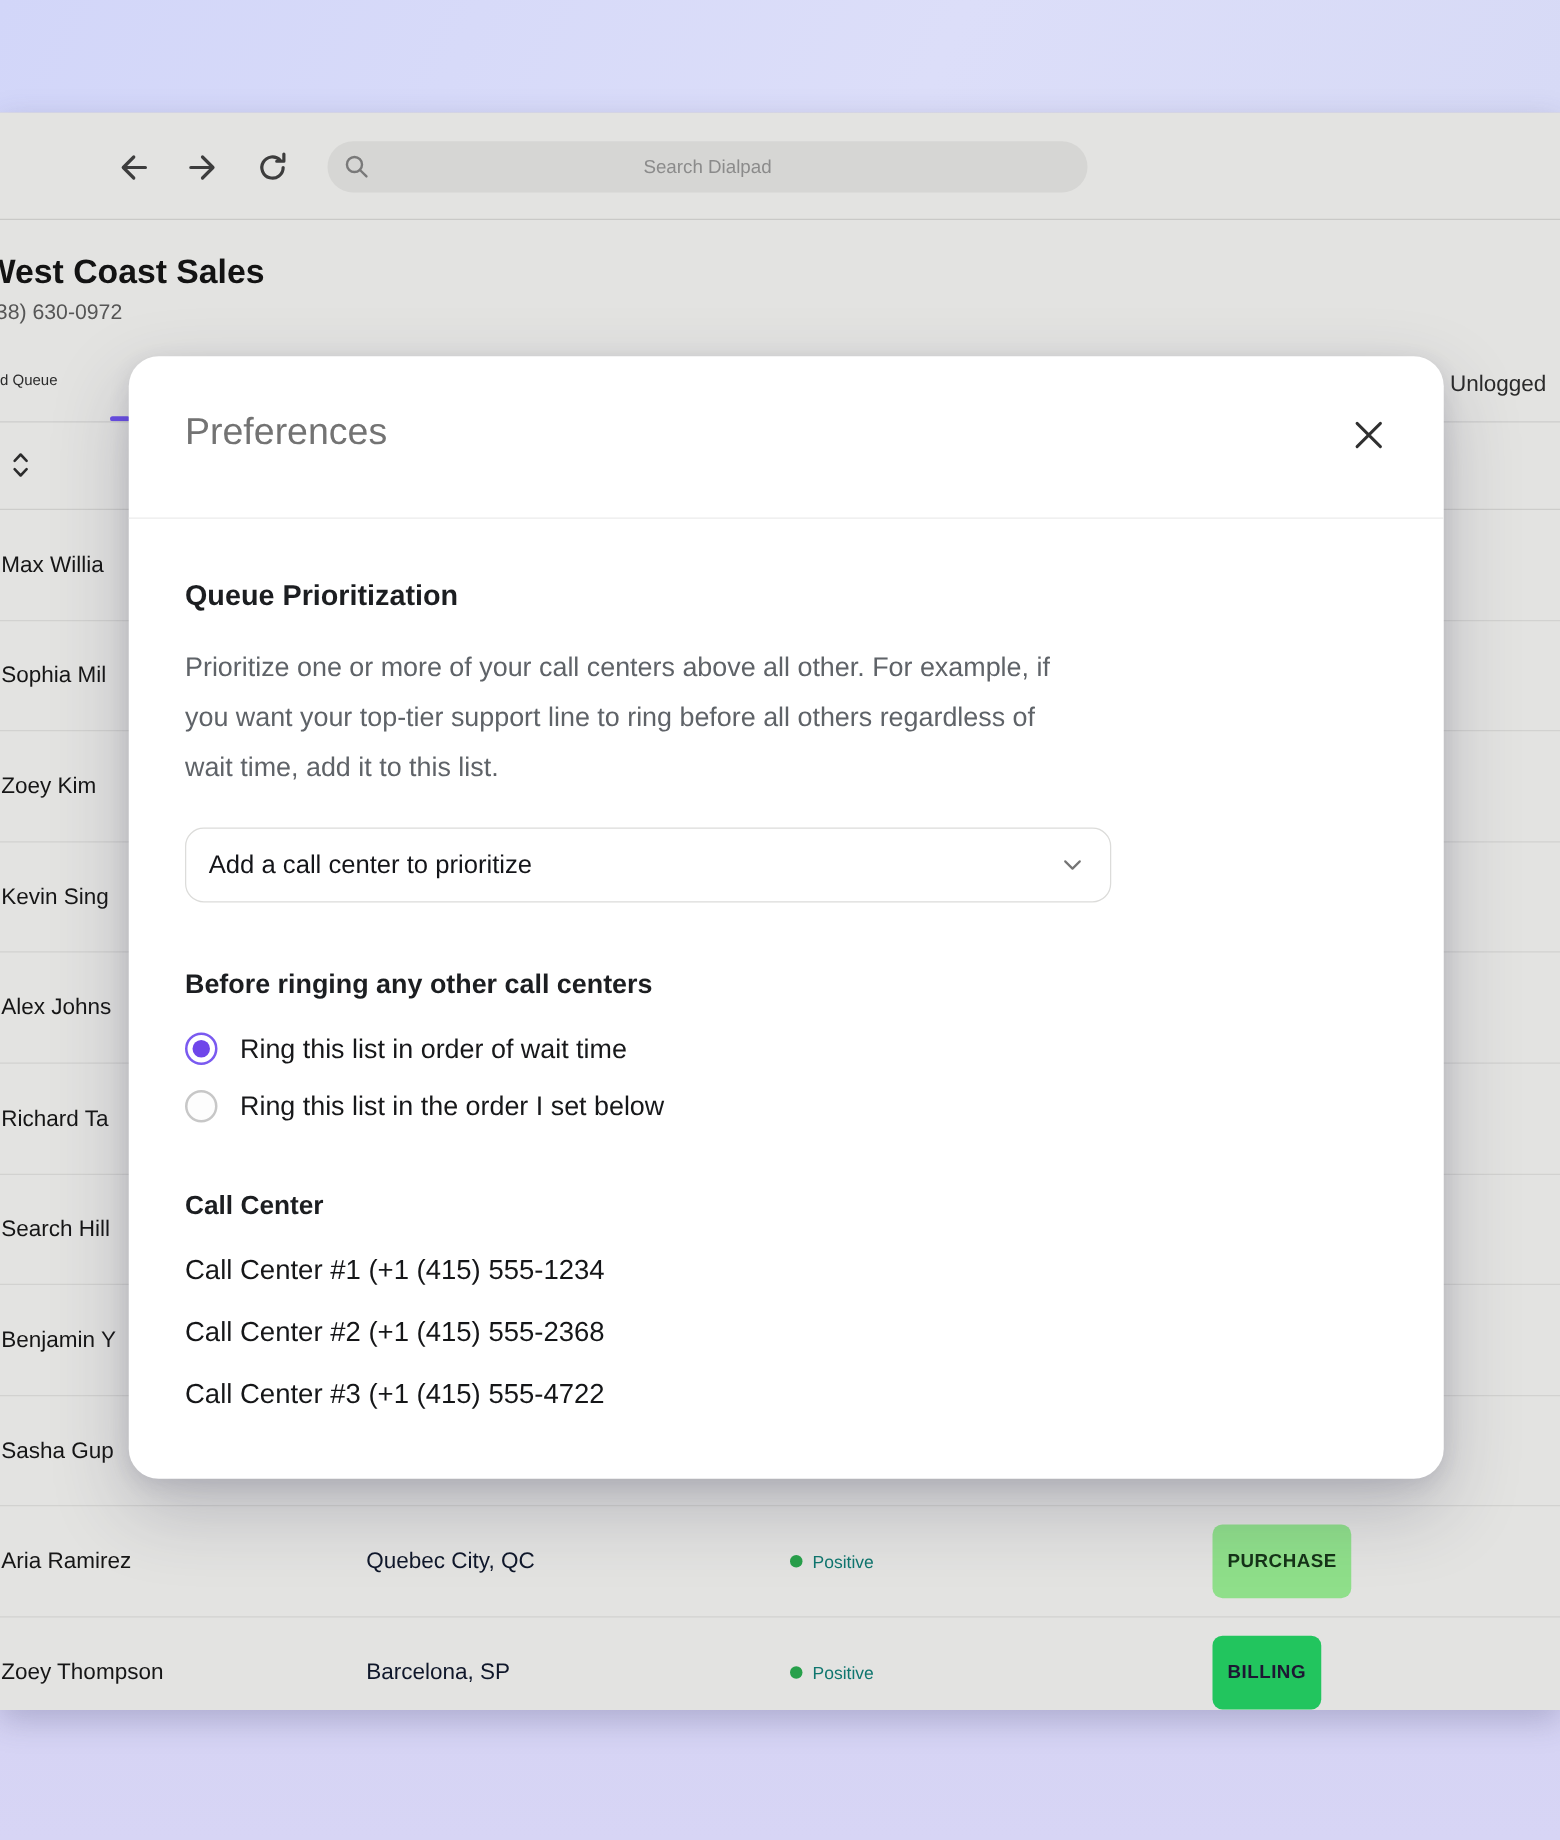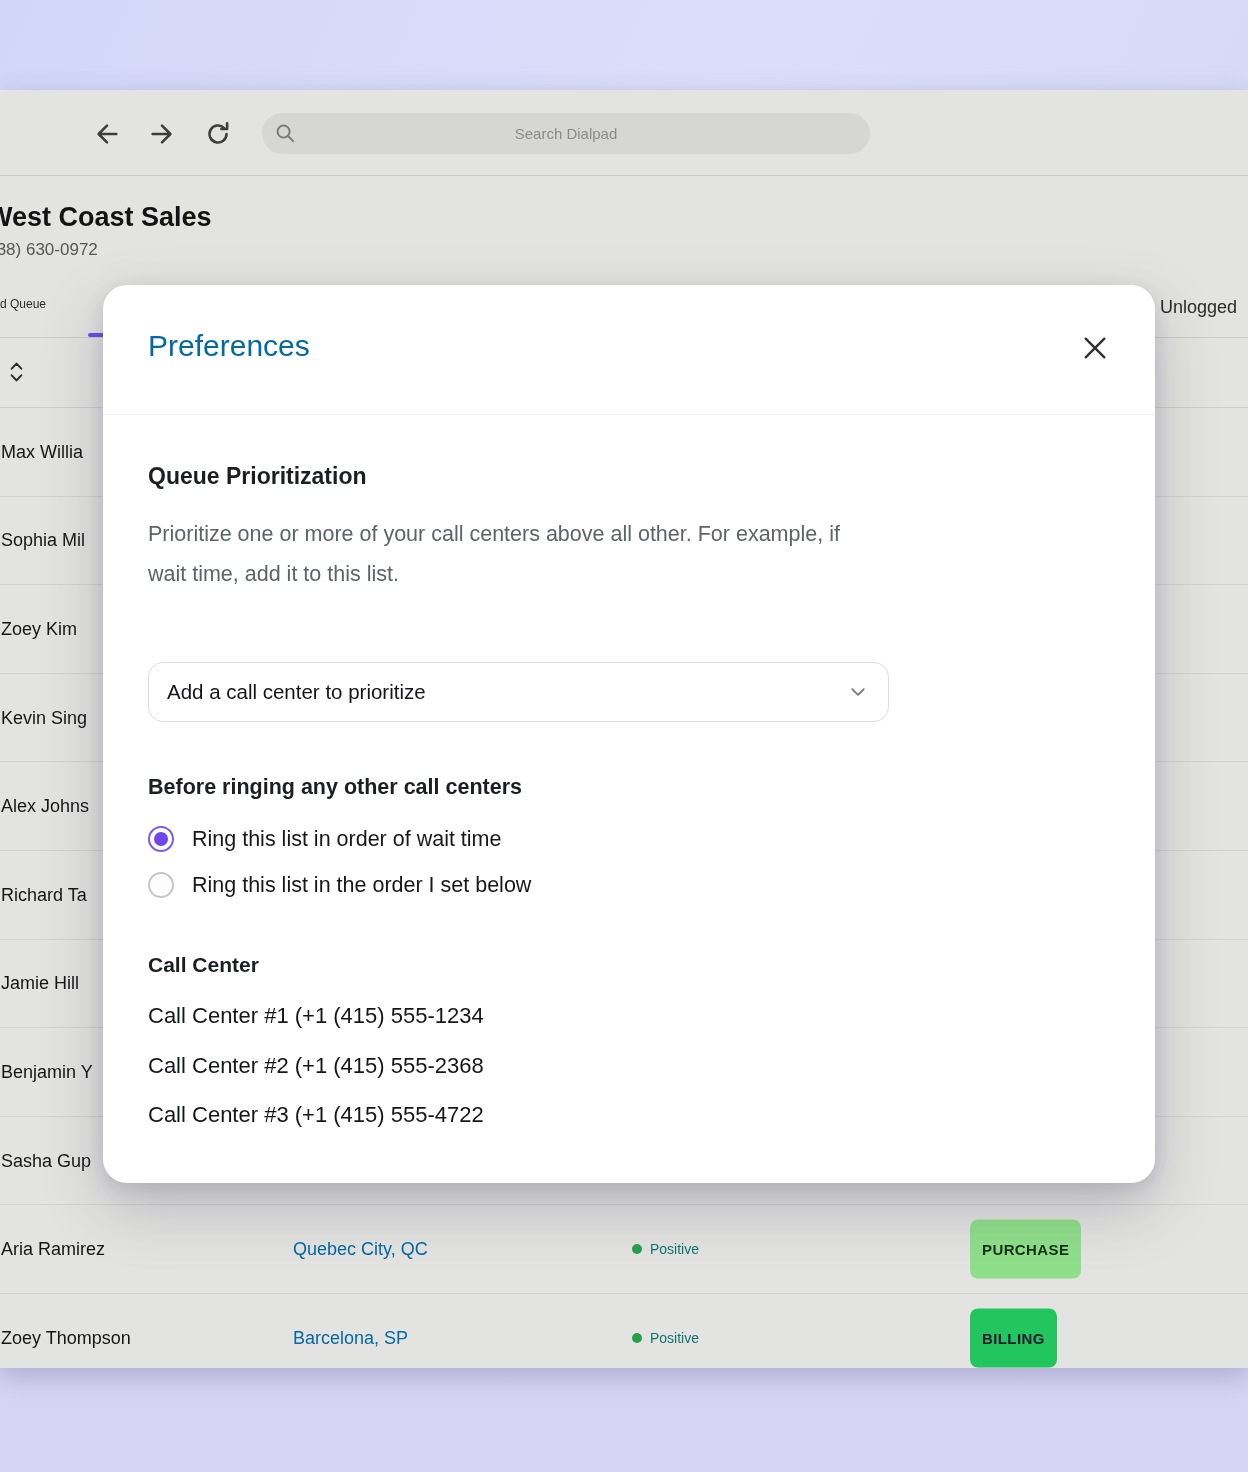--- a/index.html
+++ b/index.html
@@ -30,32 +30,32 @@
   
   .tab-left{position:absolute;left:0;top:207px;font-size:12px;color:#2b2b2b;white-space:nowrap;}
   .tab-right{position:absolute;left:1160px;top:207px;width:88px;overflow:hidden;font-size:18px;color:#2b2b2b;white-space:nowrap;}
   .tab-indicator{position:absolute;left:88px;top:243px;width:16px;height:4px;border-radius:2px;background:#6b4fe8;}
   .header-band{position:absolute;left:0;top:247px;width:1248px;height:71px;border-top:1px solid #cdcdcb;border-bottom:1px solid #cdcdcb;}
   .sort-icon{position:absolute;left:8px;top:22px;cursor:pointer;}
   
   .rows{position:absolute;left:0;top:318px;width:1248px;}
   .row{position:relative;width:1248px;height:88.6px;border-bottom:1px solid #d2d2d0;cursor:pointer;}
   .cell-name{position:absolute;left:1px;top:50%;transform:translateY(-50%);font-size:18px;color:#161616;white-space:nowrap;}
-  .cell-loc{position:absolute;left:293px;top:50%;transform:translateY(-50%);font-size:18px;color:#0369a1;white-space:nowrap;}
+  .cell-loc{position:absolute;left:293px;top:50%;transform:translateY(-50%);font-size:18px;color:#0f172a;white-space:nowrap;}
   .cell-sent{position:absolute;left:632px;top:50%;transform:translateY(-50%);display:flex;align-items:center;gap:8px;}
   .dot{width:10px;height:10px;border-radius:50%;background:#27a04a;}
   .sent-label{font-size:14px;color:#0f766e;}
   .cell-tag{position:absolute;left:970px;top:50%;transform:translateY(-50%);}
   .tag{display:inline-block;padding:21px 12px;border-radius:8px;font-size:15px;font-weight:700;letter-spacing:.4px;white-space:nowrap;}
   .tag-green{background:#8fdf8a;color:#153317;}
   .tag-purple{background:#22c55e;color:#1d1733;}
   
   .modal{position:absolute;left:103px;top:285px;width:1052px;height:898px;background:#ffffff;border-radius:24px;
     box-shadow:0 24px 60px rgba(50,50,80,.25),0 4px 16px rgba(50,50,80,.12);}
-  .modal-title{position:absolute;left:45px;top:44px;font-size:30px;font-weight:400;color:#0369a1;}
+  .modal-title{position:absolute;left:45px;top:44px;font-size:30px;font-weight:400;color:#737373;}
   .modal-close{position:absolute;left:976px;top:47px;width:32px;height:32px;cursor:pointer;}
   .modal-divider{position:absolute;left:0;top:129px;width:1052px;height:1px;background:#ececeb;}
   .sec-title{position:absolute;left:45px;top:178px;font-size:23px;font-weight:700;color:#1c1e21;}
   .sec-desc{position:absolute;left:45px;top:229px;width:940px;font-size:21.5px;line-height:40px;color:#5f6368;}
   .select-box{position:absolute;left:45px;top:377px;width:741px;height:60px;border:1.5px solid #dcdcda;border-radius:15px;background:#fff;cursor:pointer;}
   .select-box .sel-text{position:absolute;left:18px;top:50%;transform:translateY(-50%);font-size:20.5px;color:#141519;white-space:nowrap;}
   .select-box .chev{position:absolute;right:20px;top:50%;transform:translateY(-50%);}
   .ring-heading{position:absolute;left:45px;top:490px;font-size:21.5px;font-weight:600;color:#1c1e21;}
   .radio-row{position:absolute;left:45px;height:28px;display:flex;align-items:center;cursor:pointer;}
   .radio-row.r1{top:540px;} .radio-row.r2{top:586px;}
@@ -133,21 +133,21 @@
     <div class="row">
         <span class="cell-name">Kevin Sing</span>
       </div>
     <div class="row">
         <span class="cell-name">Alex Johns</span>
       </div>
     <div class="row">
         <span class="cell-name">Richard Ta</span>
       </div>
     <div class="row">
-        <span class="cell-name">Jamie Hill</span>
+        <span class="cell-name">Search Hill</span>
       </div>
     <div class="row">
         <span class="cell-name">Benjamin Y</span>
       </div>
     <div class="row">
         <span class="cell-name">Sasha Gup</span>
       </div>
     <div class="row">
       <span class="cell-name">Aria Ramirez</span>
       <span class="cell-loc">Quebec City, QC</span>
@@ -174,20 +174,21 @@
   <div class="modal-close">
     <svg width="32" height="32" viewBox="0 0 24 24">
         <path d="M5 5l14 14M19 5 5 19" stroke="#303030" stroke-width="1.8" stroke-linecap="round"></path>
       </svg>
   </div>
   <div class="modal-divider"></div>
 
   <div class="sec-title">Queue Prioritization</div>
   <div class="sec-desc">
     <div>Prioritize one or more of your call centers above all other. For example, if</div>
+    <div>you want your top-tier support line to ring before all others regardless of</div>
     <div>wait time, add it to this list.</div>
   </div>
 
   <div class="select-box">
     <span class="sel-text">Add a call center to prioritize</span>
     <span class="chev">
       <svg width="20" height="20" viewBox="0 0 24 24">
           <path d="M5 8.5l7 7 7-7" fill="none" stroke="#757575" stroke-width="2.1" stroke-linecap="round" stroke-linejoin="round"></path>
         </svg>
     </span>

